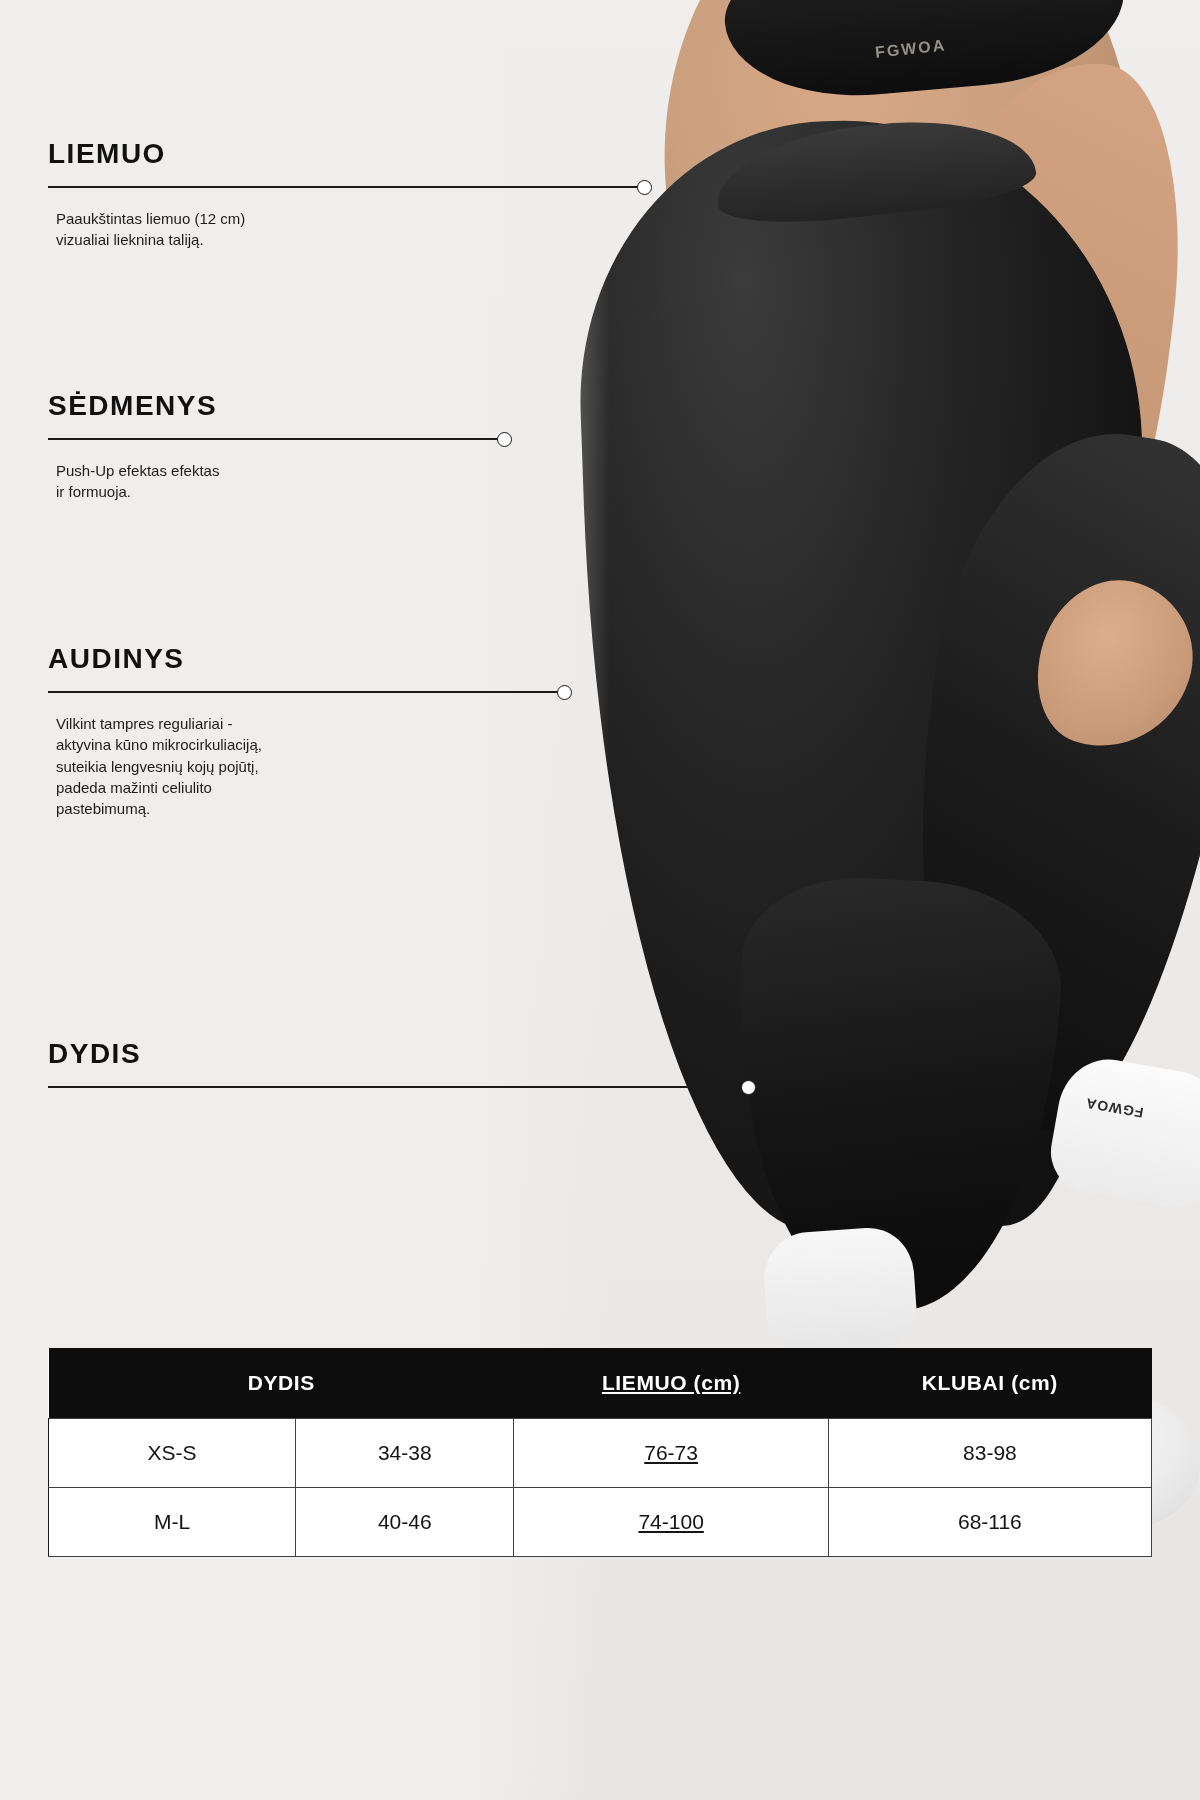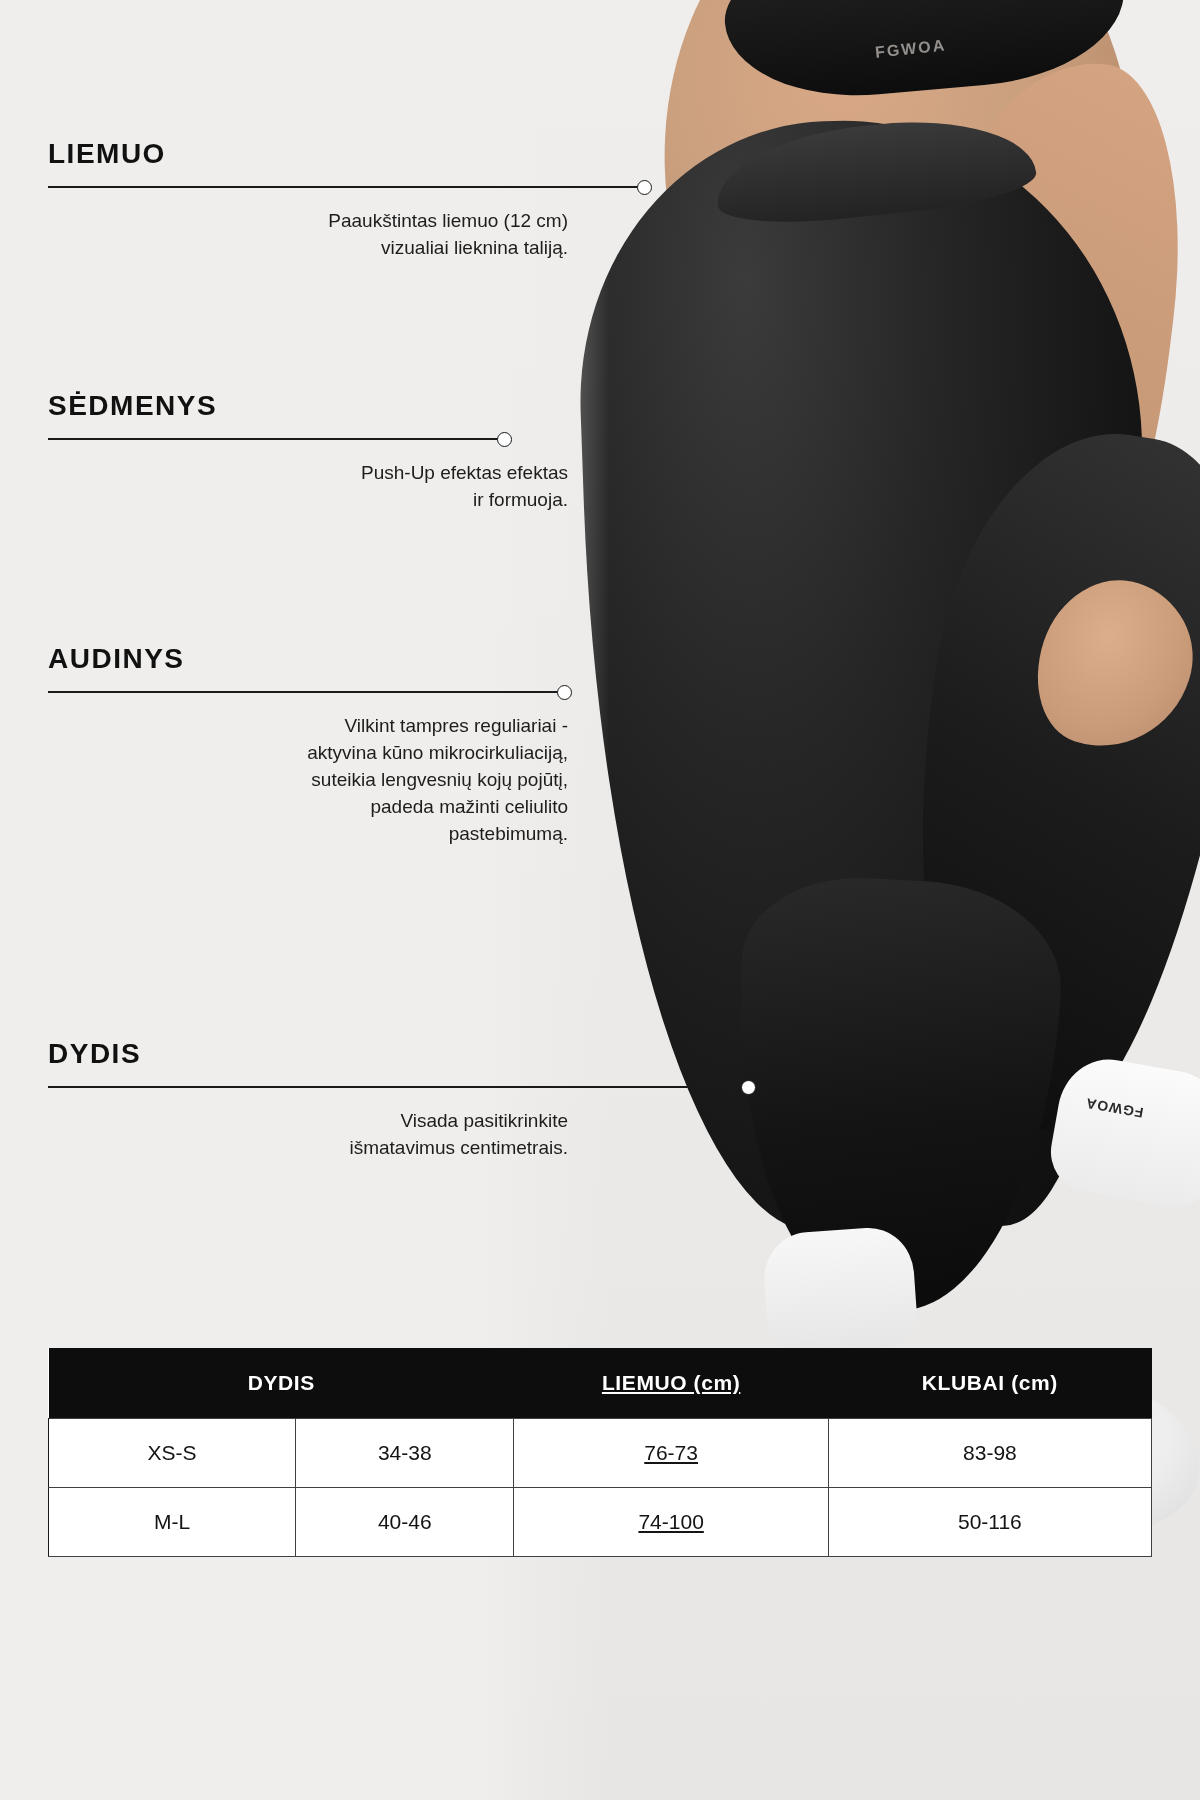--- a/index.html
+++ b/index.html
@@ -189,27 +189,26 @@
   }
   .leader-dot {
     position: absolute;
     top: 0;
     width: 15px; height: 15px;
     border-radius: 50%;
     background: #ffffff;
     border: 1.5px solid #1a1a1a;
   }
   .feature-text {
-    font-size: 19px;
+    font-size: 15px;
     line-height: 1.42;
     color: #1d1d1d;
-    margin: 0;
+    margin: 8px;
     max-width: 520px;
     white-space: pre-line;
-    text-align: right;
   }
 
   
   .size-table {
     position: absolute;
     left: 48px;
     top: 1348px;
     width: 1104px;
     border-collapse: collapse;
     background: #ffffff;
@@ -294,22 +293,20 @@
 padeda mažinti celiulito
 pastebimumą.</p>
   </div>
 
   <div class="feature" style="top:1040px">
     <h2 class="feature-title">DYDIS</h2>
     <div class="leader">
       <div class="leader-line" style="width:700px"></div>
       <div class="leader-dot" style="left:693px"></div>
     </div>
-    <p class="feature-text">Visada pasitikrinkite
-išmatavimus centimetrais.</p>
   </div>
 
 </div>
 
 <table class="size-table">
   <thead>
     <tr>
       <th class="col-size" colspan="2">DYDIS</th>
       <th class="col-waist">LIEMUO (cm)</th>
       <th class="col-hips">KLUBAI (cm)</th>
@@ -319,16 +316,16 @@
     <tr>
       <td class="col-size">XS-S</td>
       <td class="col-eu">34-38</td>
       <td class="col-waist">76-73</td>
       <td class="col-hips">83-98</td>
     </tr>
     <tr>
       <td class="col-size">M-L</td>
       <td class="col-eu">40-46</td>
       <td class="col-waist">74-100</td>
-      <td class="col-hips">50-116</td>
+      <td class="col-hips">68-116</td>
     </tr>
   </tbody>
 </table>
 
 </body></html>

